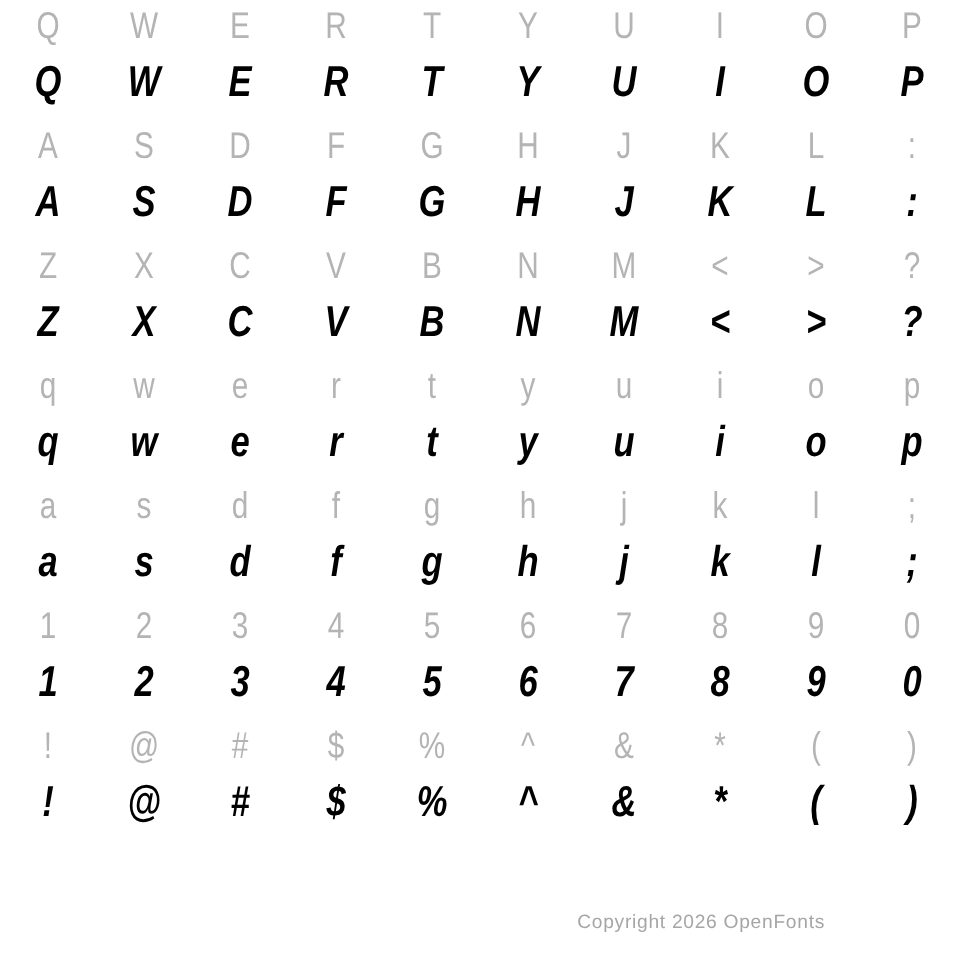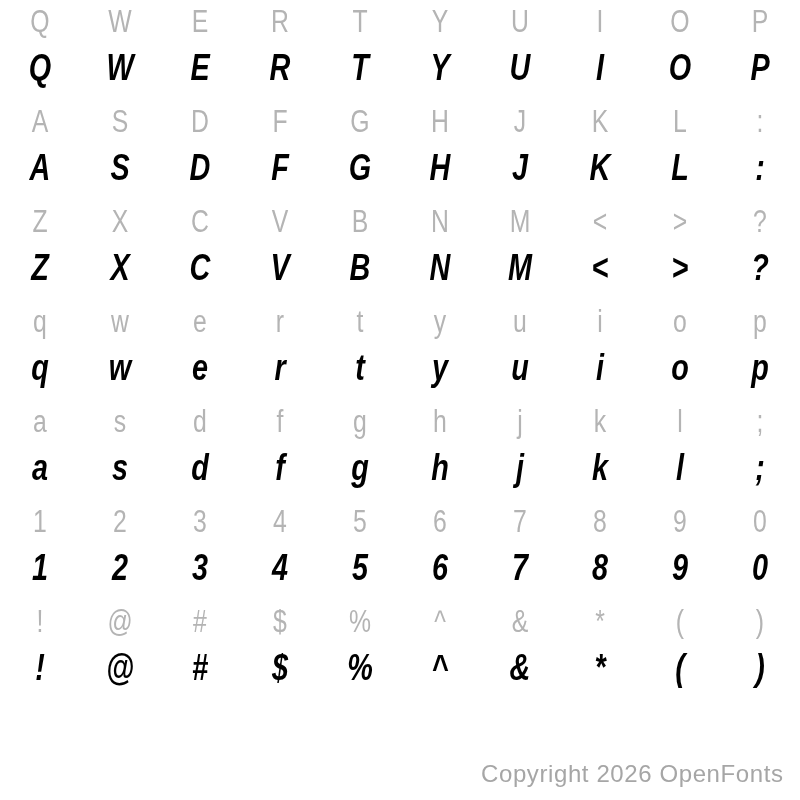--- a/index.html
+++ b/index.html
@@ -45,21 +45,21 @@
   .row-ink .glyph-cell {
     font-size: 36px;
     font-weight: 700;
     font-style: italic;
     color: var(--ink-color, #000000);
   }
   .copyright {
     position: absolute;
     left: 481px;
     top: 760px;
-    font-size: 24px;
+    font-size: 16px;
     letter-spacing: 0.6px;
     color: var(--footer-color, #a6a6a6);
   }
 </style>
 </head>
 <body style="background: rgb(255, 255, 255);">
 
 <div class="stage">
   <div id="specimen-grid">
       <div class="char-row row-muted" style="top: -3.5px;">

